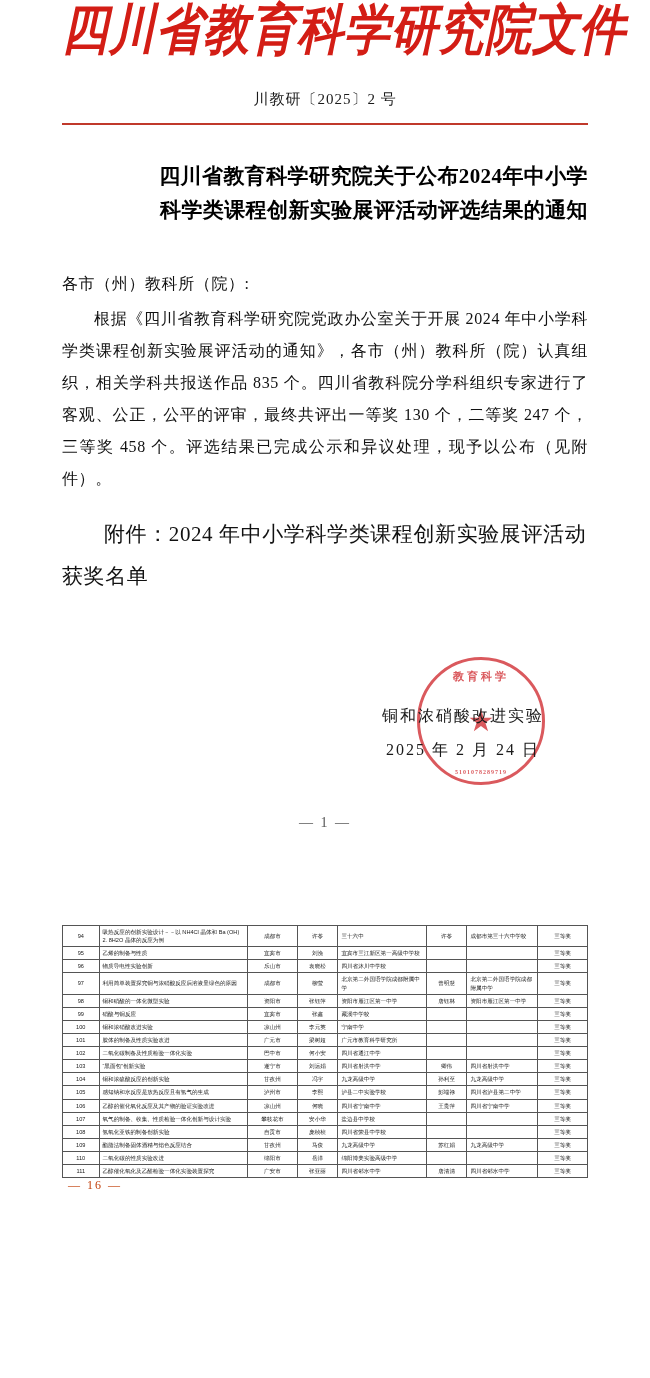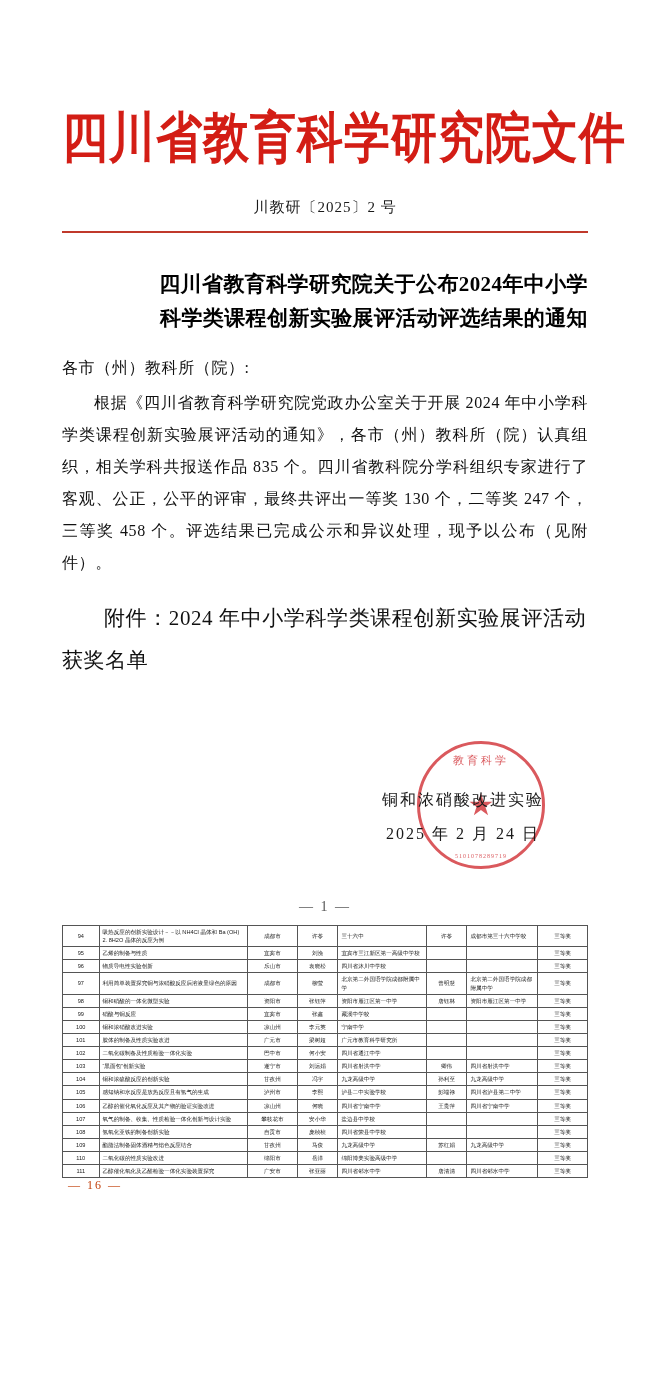--- a/index.html
+++ b/index.html
@@ -19,21 +19,21 @@
   #page-one {
     position: relative;
     width: 650px;
     height: 925px;
     box-sizing: border-box;
     padding: 0 62px;
   }
 
   .doc-header {
     text-align: left;
-    padding-top: 108px;
+    font-style: italic;
   }
   .doc-header .masthead {
     color: #d31d15;
     font-size: 46px;
     font-weight: bold;
     letter-spacing: 1px;
     line-height: 1.12;
     font-family: "Liberation Serif", "DejaVu Serif", serif;
     white-space: nowrap;
     transform: scaleY(1.18);
@@ -59,21 +59,21 @@
     font-weight: bold;
     line-height: 1.65;
     color: #000;
     margin-top: 34px;
     letter-spacing: 0.4px;
   }
 
   .salutation {
     font-size: 16px;
     line-height: 1.95;
-    margin-top: 16px;
+    margin-top: 40px;
     color: #111;
     letter-spacing: 0.6px;
   }
 
   .body-para {
     font-size: 16px;
     line-height: 2.0;
     color: #111;
     text-align: justify;
     text-indent: 2em;
@@ -129,21 +129,21 @@
     color: #d2353a;
     font-size: 30px;
     line-height: 1;
   }
   .seal-arc-top, .seal-arc-bottom {
     position: absolute;
     left: 0;
     width: 100%;
     text-align: center;
     color: #d2353a;
-    font-weight: normal;
+    font-weight: bold;
   }
   .seal-arc-top { top: 9px; font-size: 11px; letter-spacing: 3px; }
   .seal-arc-bottom { bottom: 7px; font-size: 6px; letter-spacing: 1px; }
 
   .page-num {
     text-align: center;
     font-size: 14px;
     color: #555;
     margin-top: 26px;
     letter-spacing: 2px;

